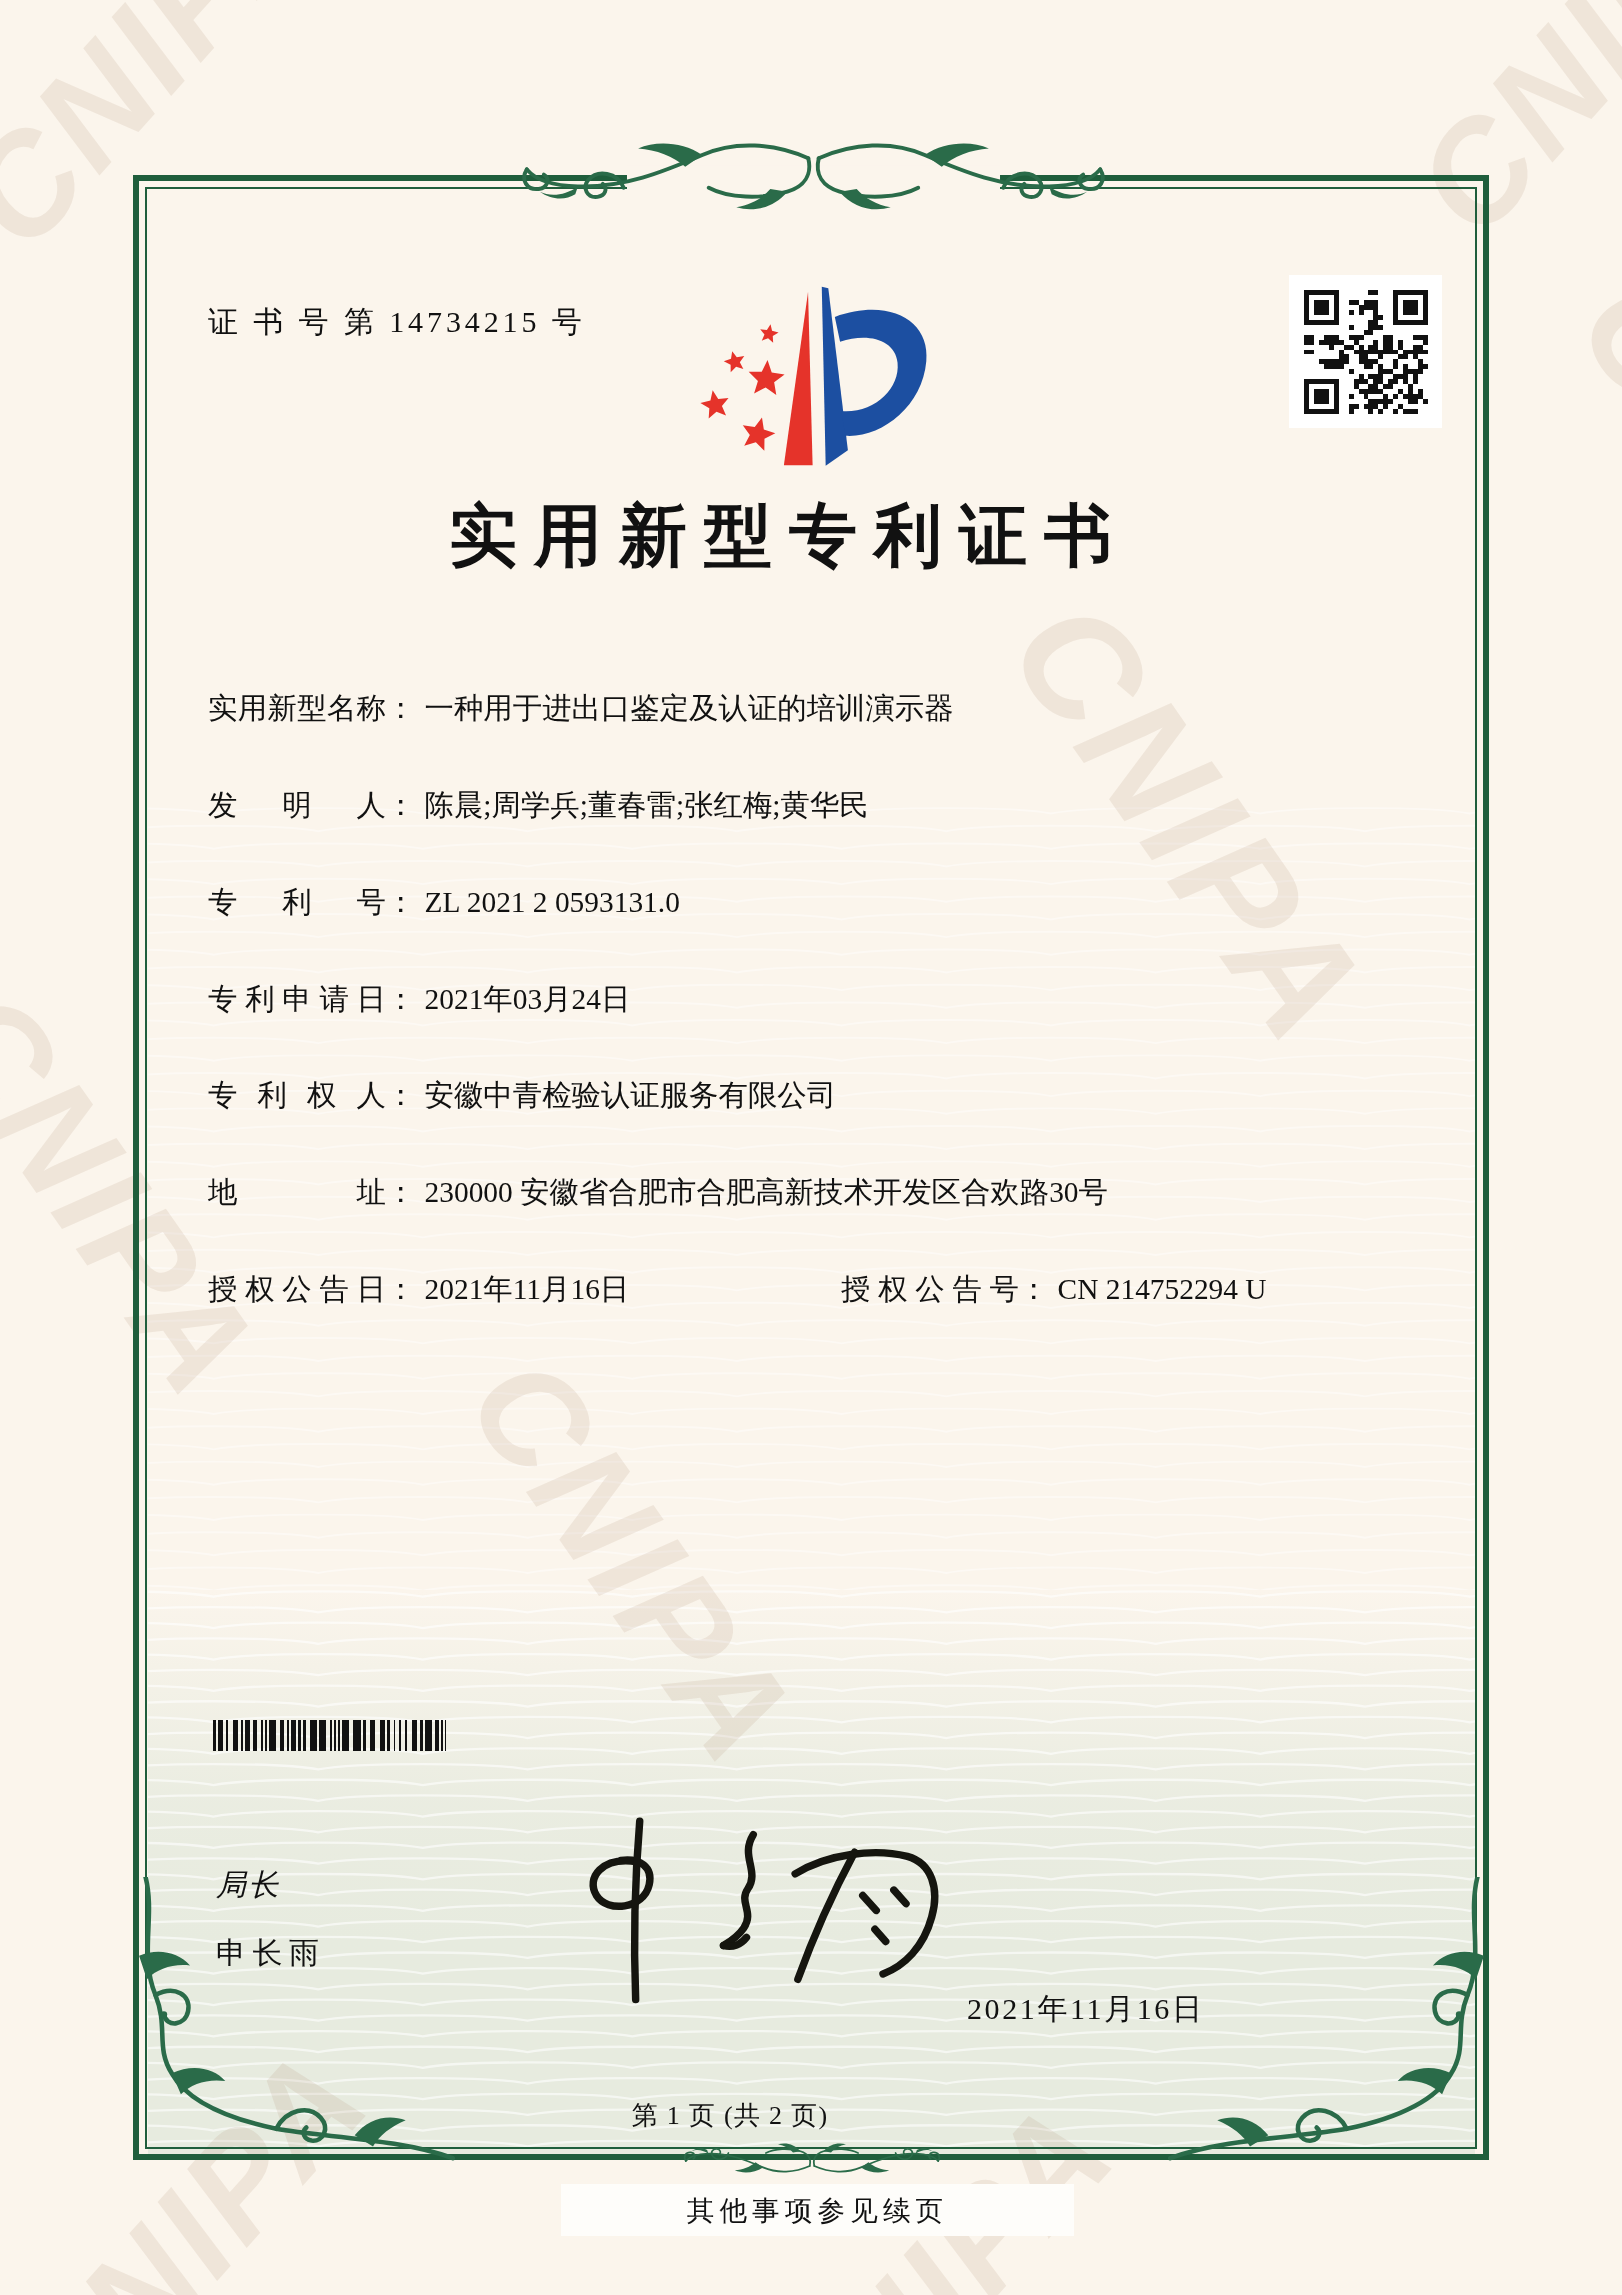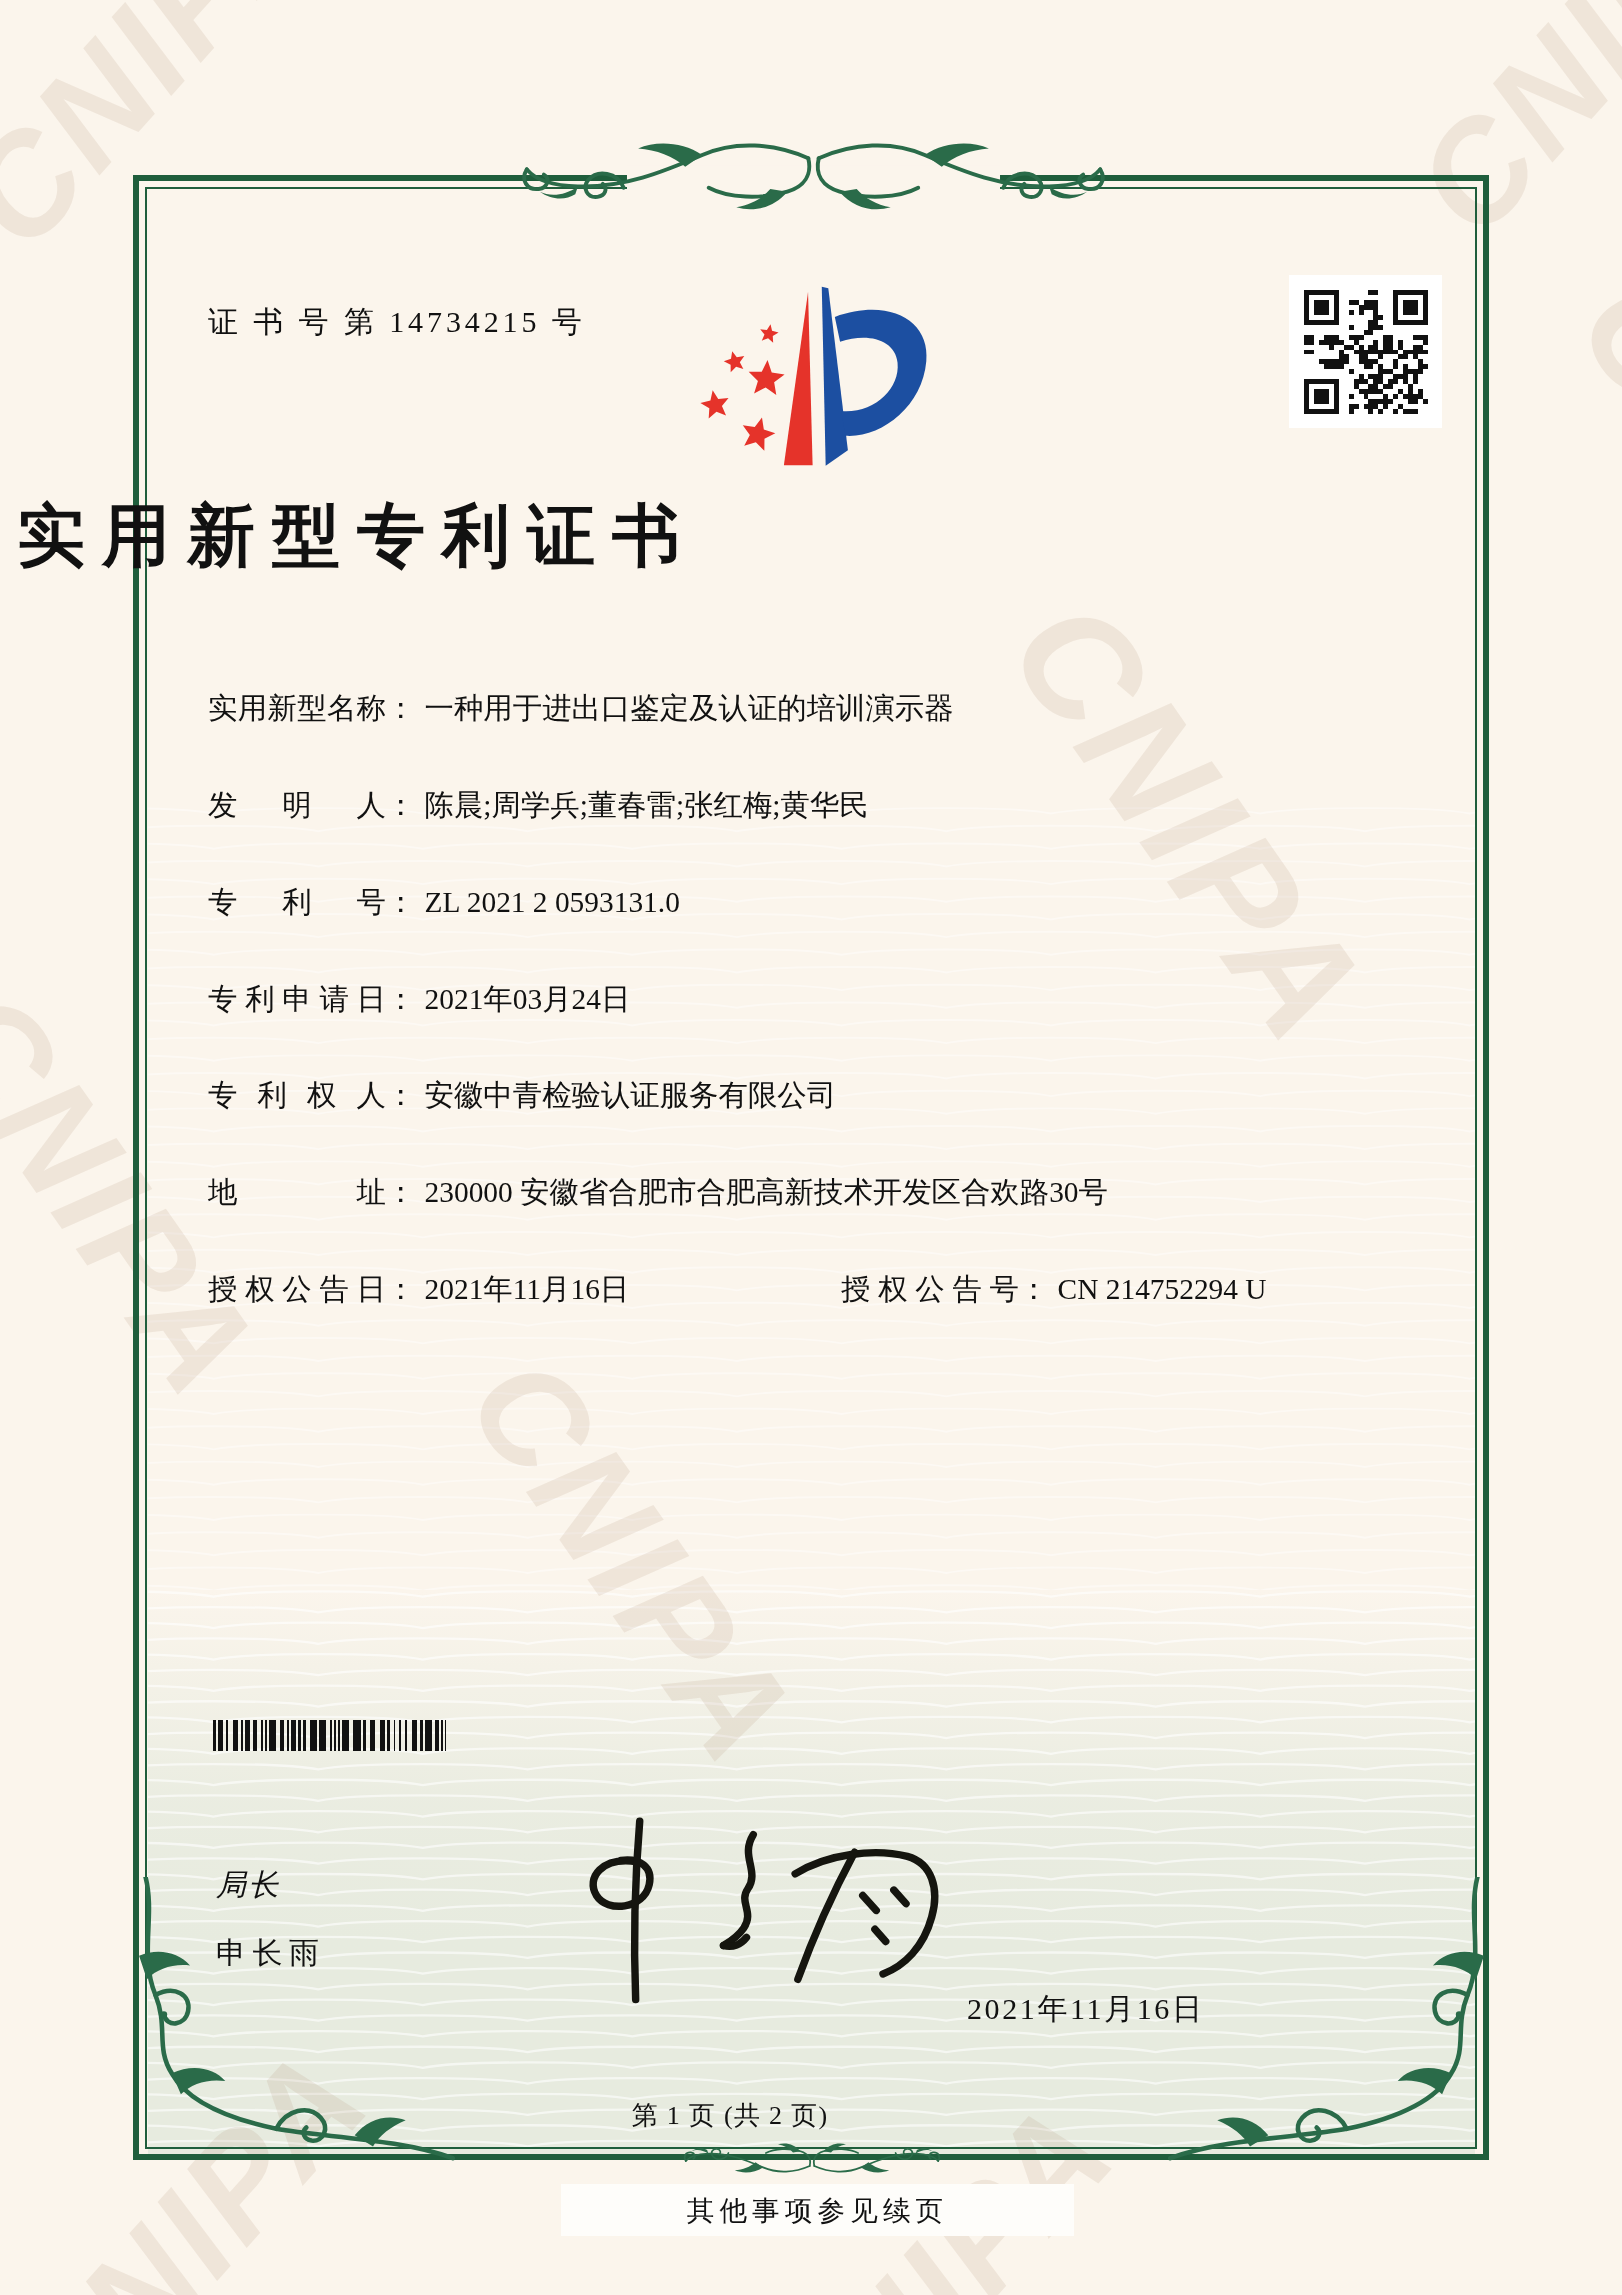--- a/index.html
+++ b/index.html
@@ -14,21 +14,21 @@
       border:2.6px solid #1f5e3c;box-sizing:border-box;z-index:2;}
   .green-zone{position:absolute;left:148px;top:1590px;width:1327px;height:567px;z-index:0;
       background:linear-gradient(180deg, rgba(231,235,223,0) 0%, rgba(231,235,223,.85) 38%, #e7ebdf 62%);}
   .wavebox{position:absolute;z-index:0;}
   .orn{position:absolute;z-index:3;color:#2a6b49;}
   .txt{position:absolute;z-index:4;}
   .cert-no{left:208px;top:302px;font-size:30px;letter-spacing:3.9px;white-space:nowrap;}
   .logo{left:700px;top:279px;z-index:4;}
   .qrbox{left:1289px;top:275px;width:153px;height:153px;background:#fff;z-index:4;
       display:flex;align-items:center;justify-content:center;position:absolute;}
-  .title{left:0;top:491px;width:1561px;font-size:68px;font-weight:bold;
+  .title{left:0;top:491px;width:1561px;text-align:center;font-size:68px;font-weight:bold;
       letter-spacing:17px;text-indent:17px;white-space:nowrap;}
   .frow{left:208px;white-space:nowrap;font-size:29.4px;}
   .flabel{display:inline-block;width:178px;text-align:justify;text-align-last:justify;}
   .fval{margin-left:9.2px;}
   .grant-right{position:absolute;left:633px;top:0;white-space:nowrap;}
   .legal{left:208px;top:1335px;width:1182px;font-size:29px;line-height:50px;text-align:justify;}
   .legal p{margin:0;text-indent:58px;}
   .dir{left:216px;font-size:30px;letter-spacing:2.6px;}
   .sig{position:absolute;left:537px;top:1809px;z-index:4;}
   .sdate{left:967px;top:1989px;font-size:30px;letter-spacing:2.6px;white-space:nowrap;}

